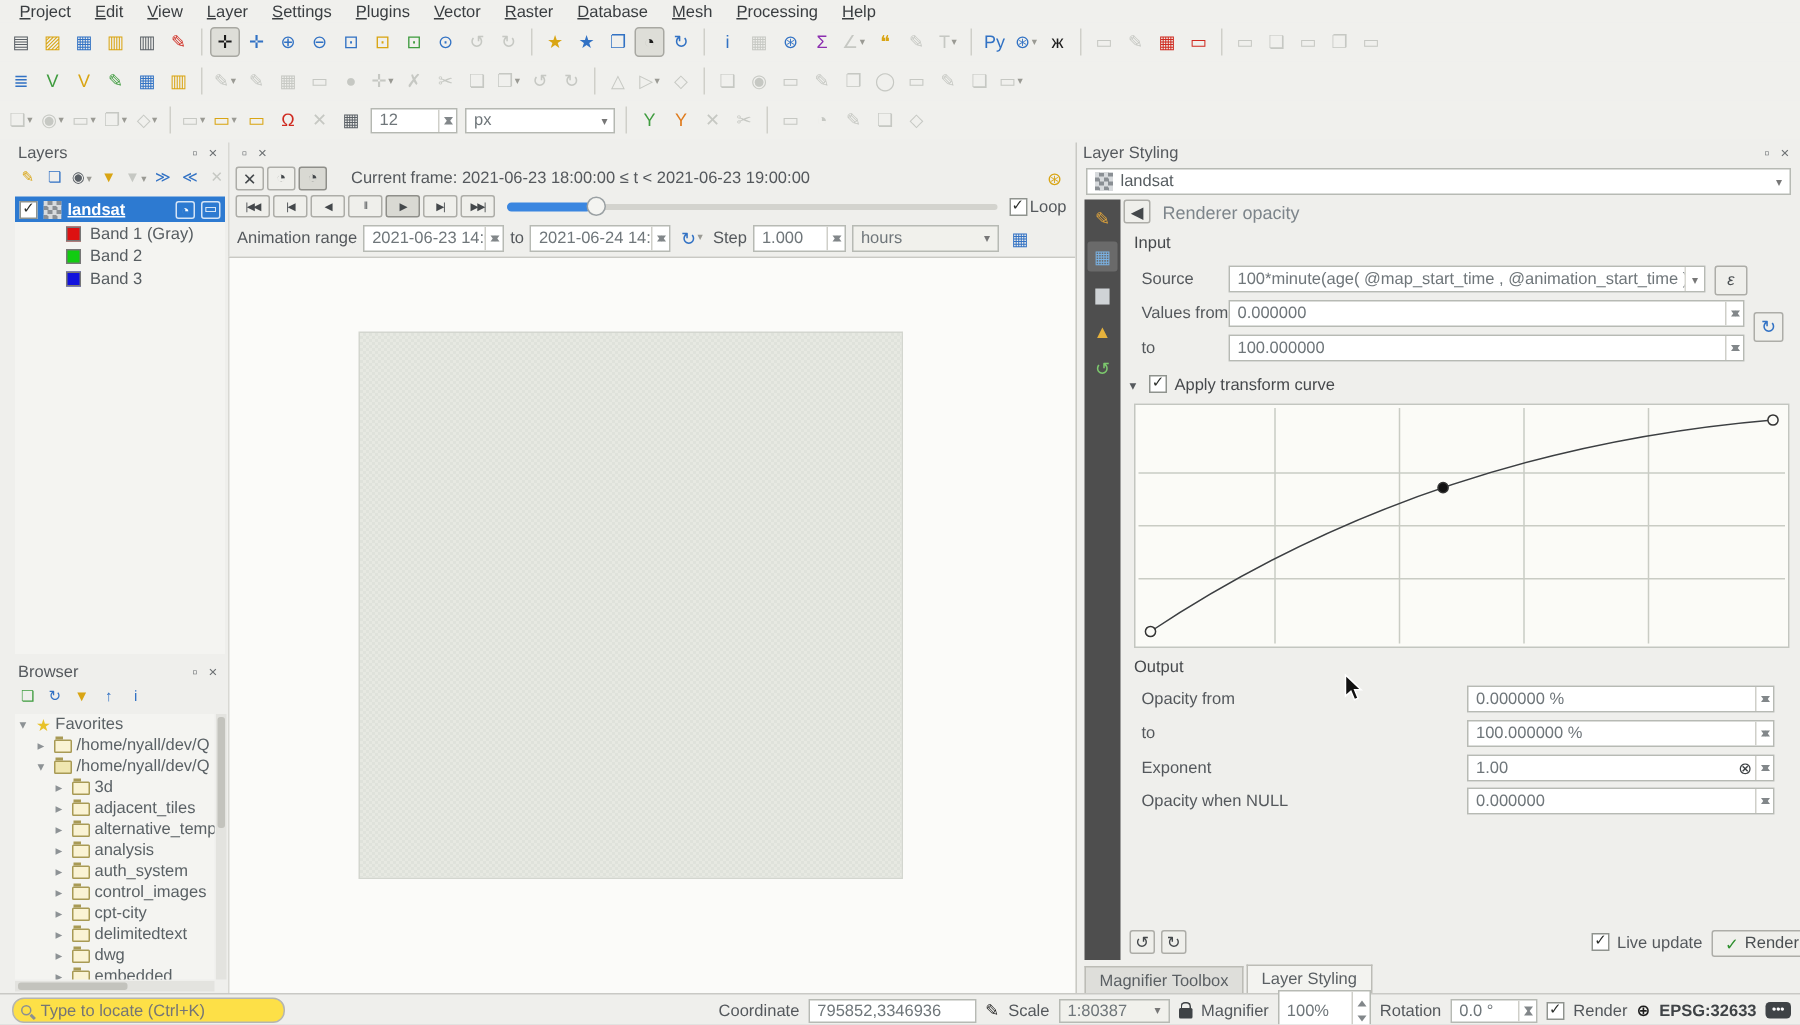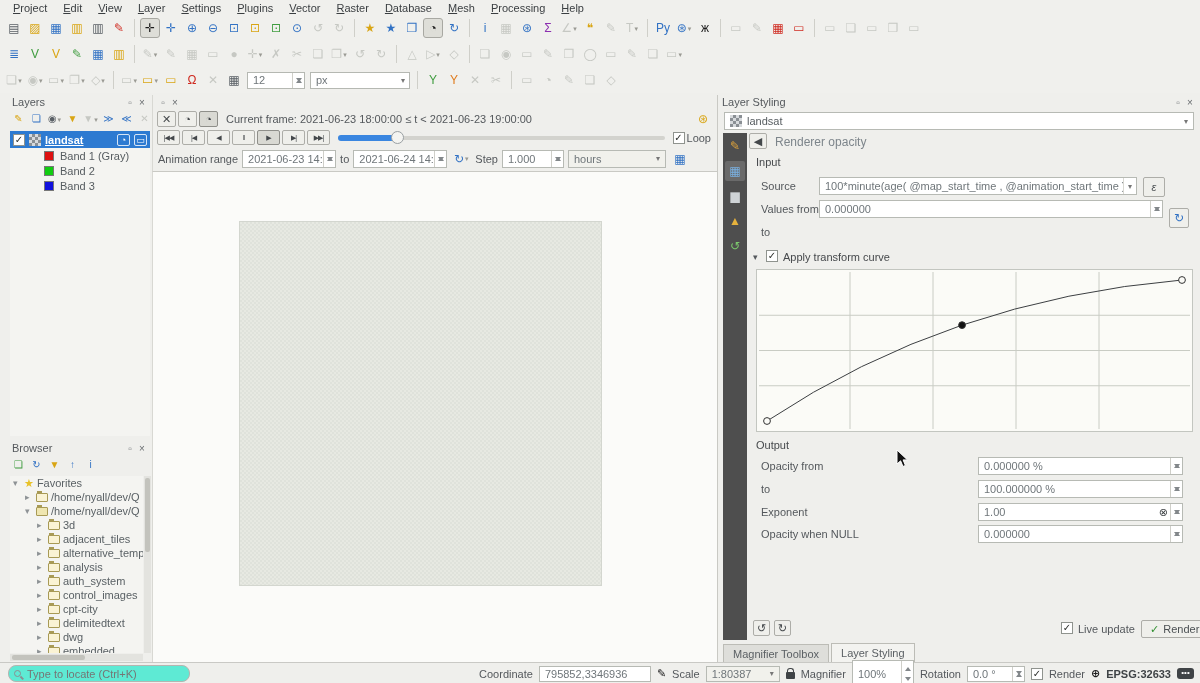--- a/index.html
+++ b/index.html
@@ -60,21 +60,21 @@
   .vscroll .thumb{position:absolute;top:2px;left:1px;width:5px;height:42%;background:#c3c3bd;border-radius:2px}
   .hscroll{position:absolute;left:2px;right:9px;bottom:1px;height:7px;background:#e3e3df}
   .hscroll .thumb{position:absolute;left:2px;top:1px;height:5px;width:55%;background:#c3c3bd;border-radius:2px}
   
   #temporal-panel{left:152px;top:95px;width:565px;height:76px;background:#efefec;border-left:1px solid #d8d8d3}
   .tc-row{position:absolute;display:flex;align-items:center;gap:2px}
   .btn{height:16px;background:#ececе7;background:#ececE7;border:1px solid #adada8;border-radius:2px;
        display:inline-flex;align-items:center;justify-content:center;padding:0 3px;color:#44484b;background:#efefeb}
   .btn.pressed{background:#d9d9d3;border-color:#8f8f8a}
   .pbtn{width:23px;height:15px;font-size:7px;letter-spacing:-1px}
-  .tc-text{color:#54585c;margin-left:6px}
+  .tc-text{color:#54585c;margin-left:14px}
   .slider{position:relative;height:15px;flex:1;margin:0 6px}
   .slider .track{position:absolute;left:0;right:0;top:6px;height:4px;background:#d3d3ce;border-radius:2px}
   .slider .fill{position:absolute;left:0;top:5px;height:6px;background:#3a86e0;border-radius:3px}
   .slider .handle{position:absolute;top:1px;width:13px;height:13px;border-radius:50%;background:#f4f4f1;border:1px solid #9aa0a3}
   .lbl{color:#54585c}
   .fld{height:18px;background:#fff;border:1px solid #b7bab4;display:inline-flex;align-items:center;
        padding:0 0 0 5px;color:#6f767a;overflow:hidden;white-space:nowrap}
   .fld .v{flex:1;overflow:hidden}
   .combo{height:18px;background:#f1f1ec;border:1px solid #b7bab4;display:inline-flex;align-items:center;
        padding:0 0 0 5px;color:#6f767a;white-space:nowrap}
@@ -106,21 +106,21 @@
   .tab{height:18px;padding:0 9px;display:inline-flex;align-items:center;background:#dededa;
        border:1px solid #bcbcb6;border-bottom:none;color:#5a5f63}
   .tab.active{background:#f3f3f0;height:19px}
   .applybtn{height:18px;border:1px solid #adada8;border-radius:2px;background:#efefeb;display:inline-flex;
        align-items:center;gap:4px;padding:0 8px;color:#4b5053}
   .okmark{color:#2f8f2f;font-weight:bold}
   
   #statusbar{position:absolute;left:0;top:662px;width:1200px;height:21px;background:#efefec;
        border-top:1px solid #c9c9c5;display:flex;align-items:center}
   #locate{position:absolute;left:8px;top:2px;width:182px;height:17px;border:1px solid #b5b5b1;border-radius:8px;
-       background:#5eead4;display:flex;align-items:center;gap:4px;padding:0 5px}
+       background:#fde047;display:flex;align-items:center;gap:4px;padding:0 5px}
   #locate input{border:none;outline:none;flex:1;font:inherit;color:#6f767a;background:transparent}
   .magicon{width:7px;height:7px;border:1.5px solid #8a8f92;border-radius:50%;position:relative;flex:0 0 auto}
   .magicon::after{content:"";position:absolute;width:4px;height:1.5px;background:#8a8f92;left:5px;top:6px;transform:rotate(45deg)}
   #status-right{position:absolute;right:6px;top:2px;height:17px;display:flex;align-items:center;gap:6px}
   .lock{width:9px;height:7px;background:#3f4346;border-radius:1px;position:relative;margin-top:3px}
   .lock::before{content:"";position:absolute;top:-4px;left:1px;width:5px;height:4px;border:1.5px solid #3f4346;
        border-bottom:none;border-radius:3px 3px 0 0}
   .msg{width:17px;height:11px;background:#3f4346;border-radius:3px;color:#fff;font-size:8px;line-height:9px;text-align:center}
   
   #cursor{position:absolute;left:896px;top:449px;pointer-events:none}
@@ -480,20 +480,24 @@
         <span class="fld-dd">▾</span>
       </span>
       <span class="btn eps-btn abs" style="left:394px;top:44px">ε</span>
 
       <span class="abs lbl" style="left:12px;top:70px">Values from</span>
       <span class="fld abs" style="left:70px;top:67px;width:344px">
         <span class="v">0.000000</span>
         <span class="spin"></span>
       </span>
       <span class="abs lbl" style="left:12px;top:93px">to</span>
+      <span class="fld abs" style="left:70px;top:90px;width:344px">
+        <span class="v">100.000000</span>
+        <span class="spin"></span>
+      </span>
       <span class="ti c-b abs" style="left:420px;top:75px;border:1px solid #adada8;border-radius:2px;background:#efefeb">↻</span>
 
       <span class="abs" style="left:4px;top:119px;color:#55595d;font-size:9px">▾</span>
       <span class="cb abs" style="left:17px;top:117px">✓</span>
       <span class="abs bold" style="left:34px;top:118px">Apply transform curve</span>
 
       <div id="curve-box"><svg width="435" height="161">
             <line x1="93" x2="93" y1="2" y2="159" stroke="#c9ccc4"></line>
             <line x1="176" x2="176" y1="2" y2="159" stroke="#c9ccc4"></line>
             <line x1="259" x2="259" y1="2" y2="159" stroke="#c9ccc4"></line>

